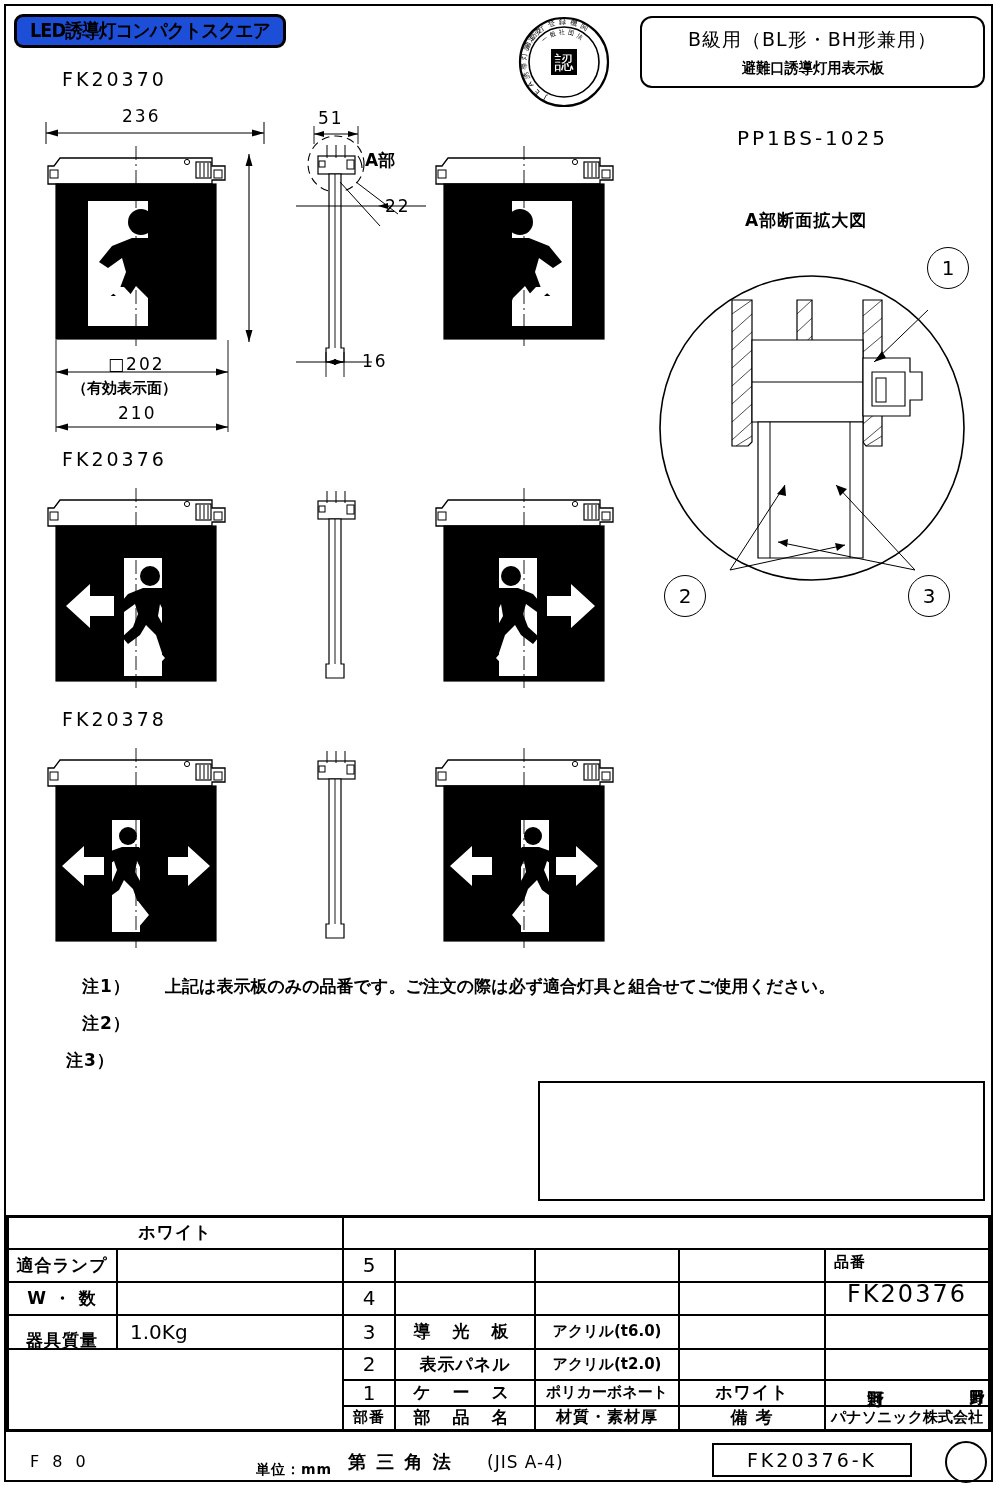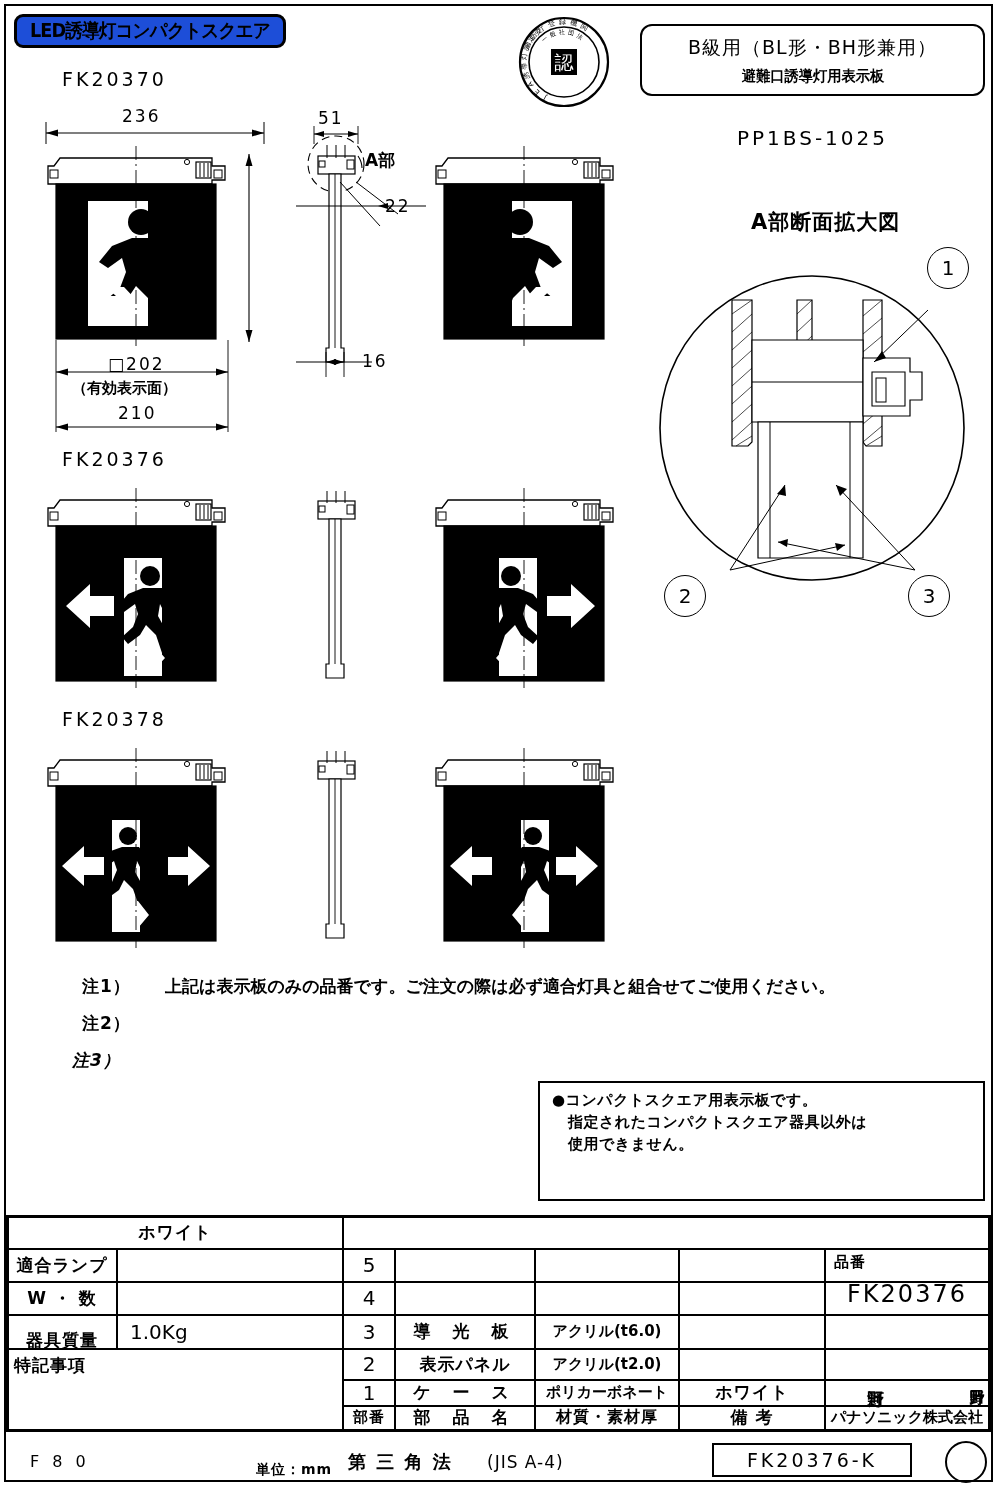--- a/index.html
+++ b/index.html
@@ -20,21 +20,21 @@
   
   .title-pill{
     position:absolute;left:14px;top:14px;width:272px;height:34px;
     border:3px solid #000;border-radius:9px;box-sizing:border-box;
     display:flex;align-items:center;justify-content:center;background:#1d4ed8;text-align:center;
   }
   .title-pill span{font-size:19px;font-weight:800;letter-spacing:-1px;transform:scaleX(.93);}
 
   
   .hdr-box{
-    position:absolute;left:640px;top:24px;width:345px;height:72px;
+    position:absolute;left:640px;top:16px;width:345px;height:72px;
     border:2px solid #000;border-radius:12px;box-sizing:border-box;
     display:flex;flex-direction:column;align-items:center;justify-content:center;background:#fff;
   }
   .hdr-l1{font-size:19px;letter-spacing:1px;font-weight:500;}
   .hdr-l2{font-size:15px;letter-spacing:0px;margin-top:6px;font-weight:600;transform:scaleX(.95);}
   .hdr-sub1{position:absolute;left:640px;top:97px;width:345px;text-align:center;font-size:18px;letter-spacing:2px;}
   .hdr-sub2{position:absolute;left:640px;top:126px;width:345px;text-align:center;font-size:20px;letter-spacing:3px;}
 
   
   .stamp{position:absolute;left:518px;top:16px;width:92px;height:92px;}
@@ -245,21 +245,21 @@
       <rect x="42" y="55" width="38" height="125" fill="#000"></rect>
       <g fill="#000" transform="translate(185,0) scale(-1,1)">
         <circle cx="97" cy="76" r="13"></circle>
         <path d="M88,92 L112,92 L126,112 L136,122 L128,131 L114,120 L110,112 L108,128 L120,150 L124,170 L112,174 L104,152 L92,140 L84,152 L70,163 L62,154 L76,142 L82,126 L78,112 L64,122 L55,116 L68,100 Z"></path>
       </g>
       <path d="M140,180 L140,150 L112,150 L122,141 L104,141 L88,158 L104,175 L122,175 L112,166 L132,166 L132,180 Z" fill="#fff"></path>
       <line x1="92" y1="0" x2="92" y2="200" stroke="#000" stroke-width="0.9" stroke-dasharray="14,4,2,4"></line>
     </svg>
   </div>
 
-  <div class="txt jp" style="left:745px;top:212px;font-size:21px;letter-spacing:1px;margin-left:6px;">A部断面拡大図</div>
+  <div class="txt jp" style="left:745px;top:212px;font-size:17px;letter-spacing:1px;">A部断面拡大図</div>
 
   <div class="panel-wrap" style="left:660px;top:240px;width:330px;height:390px;">
     <svg width="330" height="390" viewBox="0 0 330 390">
       <circle cx="152" cy="188" r="152" fill="#fff" stroke="#000" stroke-width="1.6"></circle>
 
       <g stroke="#000" stroke-width="1.2" fill="#fff">
         <path d="M72,60 L92,60 L92,202 L88,206 L72,206 Z"></path>
         <path d="M137,60 L152,60 L152,250 L137,250 Z"></path>
         <path d="M203,60 L222,60 L222,206 L206,206 L203,202 Z"></path>
       </g>
@@ -454,28 +454,23 @@
       <path d="M117,184 L117,160 L97,160 L104,153 L91,153 L80,167 L91,180 L104,180 L97,174 L111,174 L111,184 Z" fill="#fff"></path>
       <path d="M18,118 L40,98 L40,109 L60,109 L60,127 L40,127 L40,138 Z" fill="#fff"></path>
       <path d="M166,118 L144,98 L144,109 L124,109 L124,127 L144,127 L144,138 Z" fill="#fff"></path>
       <line x1="92" y1="0" x2="92" y2="200" stroke="#000" stroke-width="0.9" stroke-dasharray="14,4,2,4"></line>
     </svg>
   </div>
 
   <div class="note-tag jp" style="left:82px;top:975px;">注1）</div>
   <div class="note-row jp" style="left:165px;top:975px;">上記は表示板のみの品番です。ご注文の際は必ず適合灯具と組合せてご使用ください。</div>
   <div class="note-tag jp" style="left:82px;top:1012px;">注2）</div>
-  <div class="note-tag jp" style="left:72px;top:1049px;font-style:italic;">注3）</div>
+  <div class="note-tag jp" style="left:66px;top:1049px;">注3）</div>
 
   <div class="warn-box">
-    <div class="warn-body">
-      <div class="jp">●コンパクトスクエア用表示板です。</div>
-      <div class="jp" style="padding-left:16px;">指定されたコンパクトスクエア器具以外は</div>
-      <div class="jp" style="padding-left:16px;">使用できません。</div>
-    </div>
   </div>
 
   <div class="tbl">
 
     <div class="ln" style="left:0;top:0;width:985px;height:2.5px;"></div>
     <div class="ln" style="left:0;top:214px;width:985px;height:2.5px;"></div>
     <div class="ln" style="left:0;top:0;width:2.5px;height:217px;"></div>
     <div class="ln" style="left:982px;top:0;width:2.5px;height:217px;"></div>
 
     <div class="ln" style="left:0;top:33px;width:338px;height:1.6px;"></div>
@@ -514,23 +509,20 @@
     </div>
     <div class="cell l" style="left:112px;top:67px;width:224px;height:32px;">
       <span class="cell-t"></span>
     </div>
     <div class="cell c" style="left:2px;top:100px;width:108px;height:50px;">
       <span class="cell-t jp">器具質量</span>
     </div>
     <div class="cell l" style="left:118px;top:100px;width:218px;height:33px;">
       <span class="cell-t num">1.0Kg</span>
     </div>
-    <div class="cell l" style="left:2px;top:135px;width:334px;height:30px;">
-      <span class="cell-t jp">特記事項</span>
-    </div>
 
     <div class="cell c" style="left:338px;top:34px;width:50px;height:32px;">
       <span class="cell-t num">5</span>
     </div>
     <div class="cell c" style="left:390px;top:34px;width:138px;height:32px;">
       <span class="cell-t jp"></span>
     </div>
     <div class="cell c" style="left:530px;top:34px;width:142px;height:32px;">
       <span class="cell-t sm jp"></span>
     </div>

